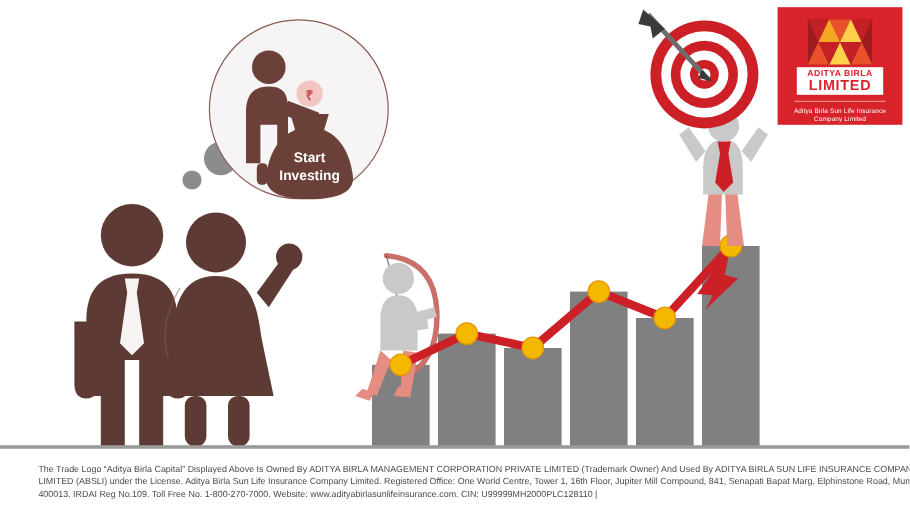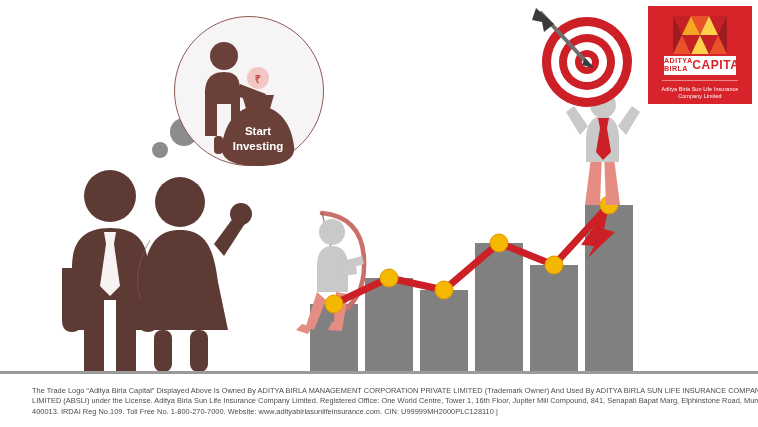--- a/index.html
+++ b/index.html
@@ -14,21 +14,21 @@
 
   
   #logo-block{
     position:absolute;left:648px;top:6px;width:104px;height:98px;
     background:#D8232A;
     display:flex;flex-direction:column;align-items:center;
   }
   #logo-mark{width:54px;height:38px;margin-top:10px;display:block;}
   #logo-wordmark{
     background:#ffffff;width:72px;margin-top:2px;
-    display:flex;flex-direction:row;align-items:center;
+    display:flex;flex-direction:column;align-items:center;
     padding:1px 0 2px 0;
   }
   #logo-wordmark .l1{
     font-size:7.2px;font-weight:bold;letter-spacing:.4px;color:#D8232A;line-height:8px;
   }
   #logo-wordmark .l2{
     font-size:12px;font-weight:bold;letter-spacing:.6px;color:#D8232A;line-height:12px;
   }
   #logo-divider{width:76px;height:1px;background:#E8878A;margin-top:5px;}
   #logo-sub{
@@ -176,21 +176,21 @@
       <path d="M9 19 L18 0 L27 19 Z" fill="#F5A623"></path>
       <path d="M27 19 L36 0 L45 19 Z" fill="#FFD04A"></path>
       <path d="M0 38 L9 19 L18 38 Z" fill="#E8512A"></path>
       <path d="M18 38 L27 19 L36 38 Z" fill="#FFD04A"></path>
       <path d="M36 38 L45 19 L54 38 Z" fill="#E8512A"></path>
       <path d="M9 19 L18 38 L27 19 Z" fill="#C42127"></path>
       <path d="M27 19 L36 38 L45 19 Z" fill="#C42127"></path>
     </svg>
     <div id="logo-wordmark">
       <div class="l1">ADITYA BIRLA</div>
-      <div class="l2">CAPITAL</div>
+      <div class="l2">LIMITED</div>
     </div>
     <div id="logo-divider"></div>
     <div id="logo-sub">Aditya Birla Sun Life Insurance Company Limited</div>
   </div>
 
   <div id="disclaimer">The Trade Logo “Aditya Birla Capital” Displayed Above Is Owned By ADITYA BIRLA MANAGEMENT CORPORATION PRIVATE LIMITED (Trademark Owner) And Used By ADITYA BIRLA SUN LIFE INSURANCE COMPANY LIMITED (ABSLI) under the License. Aditya Birla Sun Life Insurance Company Limited. Registered Office: One World Centre, Tower 1, 16th Floor, Jupiter Mill Compound, 841, Senapati Bapat Marg, Elphinstone Road, Mumbai - 400013. IRDAI Reg No.109. Toll Free No. 1-800-270-7000. Website: www.adityabirlasunlifeinsurance.com. CIN: U99999MH2000PLC128110 |</div>
 
 </div>
 
 </body></html>

